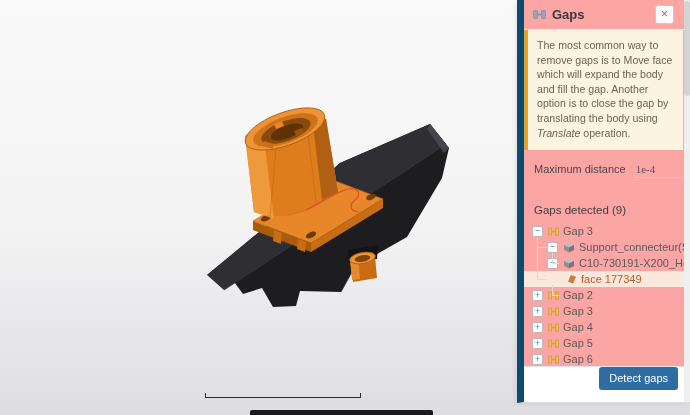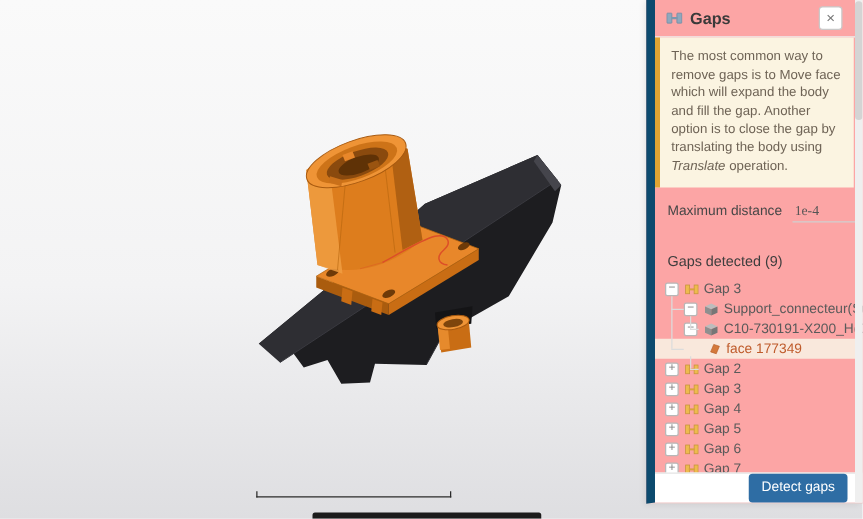--- a/index.html
+++ b/index.html
@@ -47,22 +47,22 @@
   .trow.sel { background:#f9e8dc;text-align:center; }
   .trow.sel .tlabel { color:#bf5b2b; }
   .ind1 { width:15px; flex:none; } .ind2 { width:30px; flex:none; }
   .exp { width:11px; height:11px; flex:none; border:1px solid #b8b8b8; border-radius:2px; background:#fff;
     color:#808080; font-size:9.5px; line-height:8.5px; text-align:center; cursor:pointer; }
   .ticon { flex:none; margin:0 4px 0 5px; display:flex; align-items:center; }
   .tlabel { font-size:11px; color:#5a5a5a; white-space:nowrap; overflow:hidden; }
   .vl { position:absolute; width:0; border-left:1px solid #dcdcdc; }
   .hl { position:absolute; height:0; border-top:1px solid #dcdcdc; }
 
-  .panel-footer { position:absolute; left:0; right:0; bottom:0; height:24px; background:#fff;
-    border-top:1px solid #e4e4e4; display:flex; align-items:flex-end; justify-content:flex-end; padding-right:12px; }
+  .panel-footer { position:absolute; left:0; right:0; bottom:0; height:36px; background:#fff;
+    border-top:1px solid #e4e4e4; display:flex; align-items:flex-start; justify-content:flex-end; padding-right:12px; }
   .detect-btn { background:#2e6da4; color:#fff; border:none; border-radius:3px; font-size:11px;
     padding:5px 10px 6px 10px; cursor:pointer; font-family:"Liberation Sans",sans-serif; }
 
   .scroll-track { position:absolute; right:0; top:0; bottom:0; width:6px; background:#efefef; }
   .scroll-thumb { position:absolute; right:0; top:1px; width:6px; height:95px; background:#d4d4d4; border-radius:3px; }
 </style>
 </head>
 <body>
 
 <div class="viewport">

